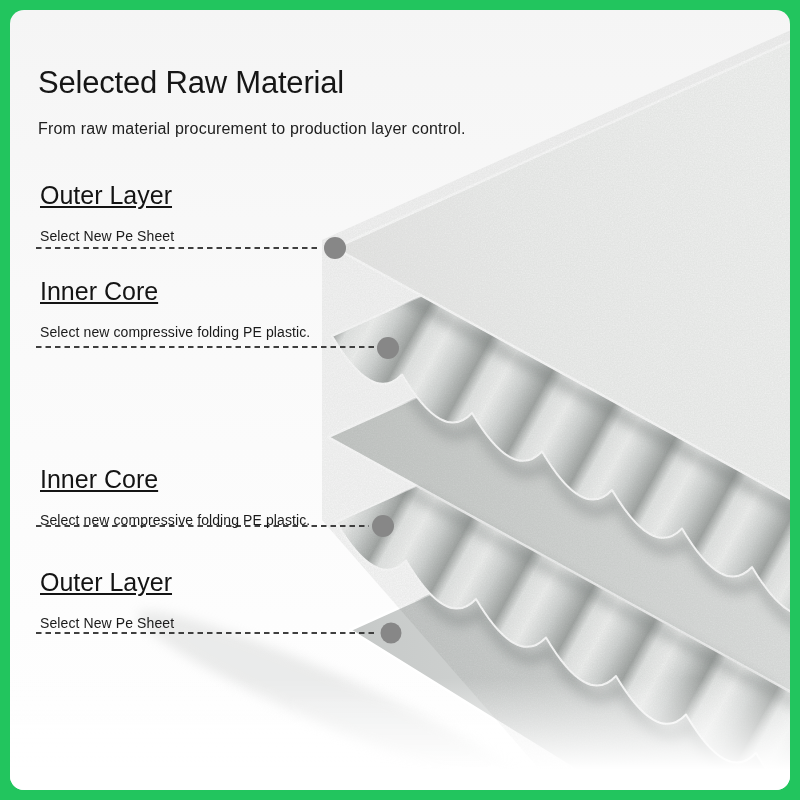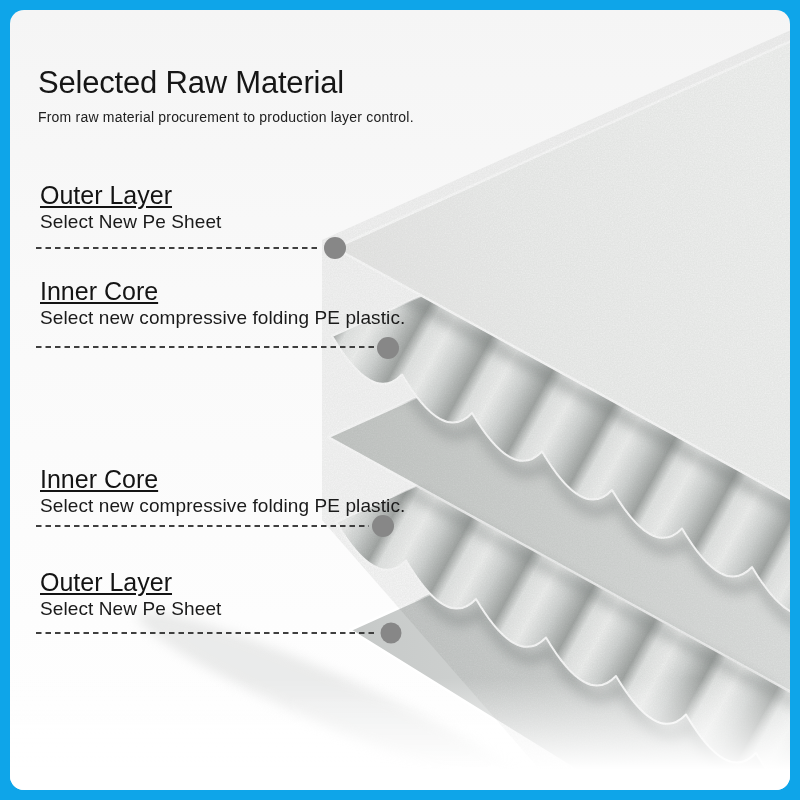--- a/index.html
+++ b/index.html
@@ -1,27 +1,27 @@
 <!DOCTYPE html>
 <html><head>
 <meta charset="utf-8">
 <style>
   html,body{margin:0;padding:0;background:#ffffff;}
   .stage{
     position:relative;width:800px;height:800px;overflow:hidden;
     font-family:"Liberation Sans","DejaVu Sans",sans-serif;
-    background:#0ea5e9;
+    background:#22c55e;
   }
   .stage svg{position:absolute;left:0;top:0;}
   .txt{position:absolute;z-index:5;color:#161616;}
   .page-header{left:38px;top:66px;}
   .page-title{font-size:31px;line-height:1.1;letter-spacing:-0.2px;color:#161616;}
-  .page-subtitle{font-size:14px;margin-top:9px;letter-spacing:0.2px;color:#202020;text-align:center;}
+  .page-subtitle{font-size:16px;margin-top:20px;letter-spacing:0.2px;color:#202020;text-align:center;}
   .annot .annot-heading{font-size:25px;line-height:1.15;color:#141414;text-decoration:underline;}
-  .annot .annot-desc{font-size:19px;margin-top:1px;letter-spacing:0.1px;color:#1a1a1a;}
+  .annot .annot-desc{font-size:14px;margin-top:18px;letter-spacing:0.1px;color:#1a1a1a;}
   .a1{left:40px;top:181px;}
   .a2{left:40px;top:277px;}
   .a3{left:40px;top:465px;}
   .a4{left:40px;top:568px;}
 </style>
 </head>
 <body>
 
 <div class="stage">
 

